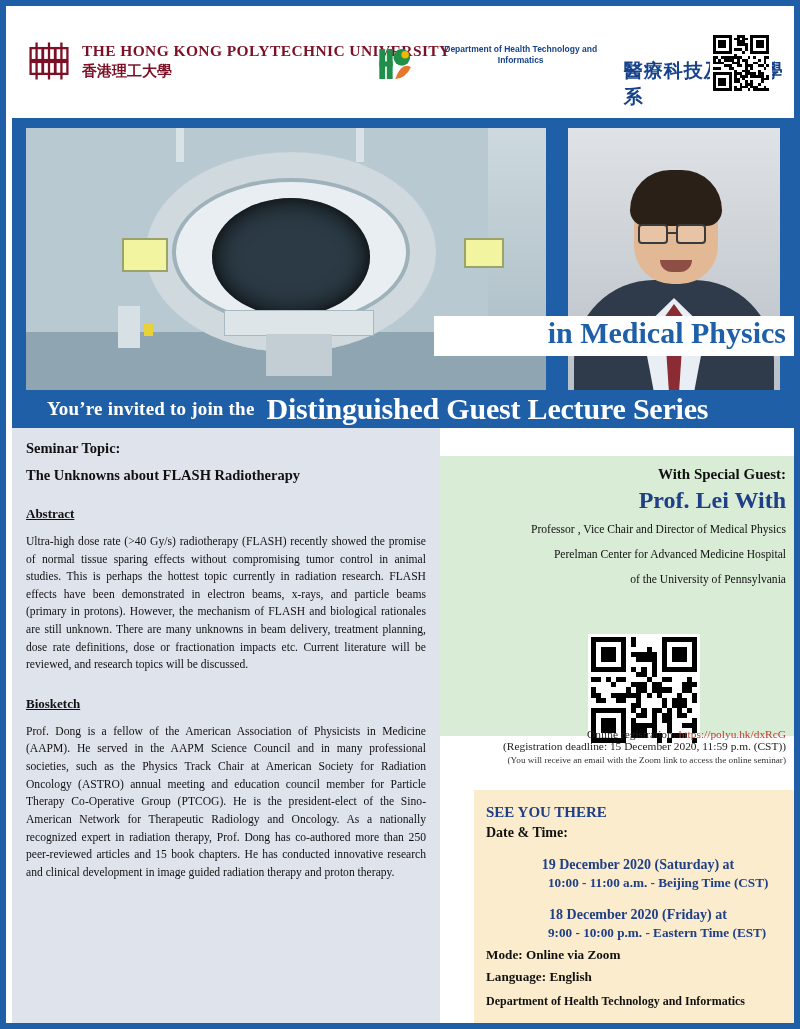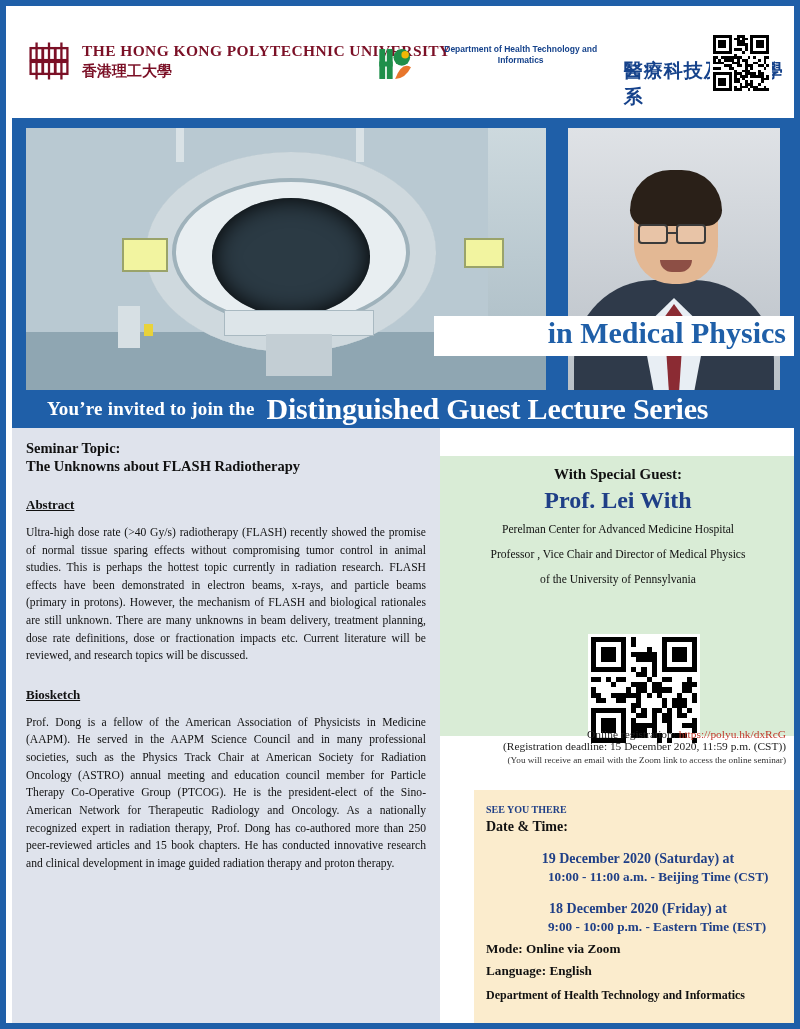--- a/index.html
+++ b/index.html
@@ -117,21 +117,21 @@
     background: #dfe3ec;
     padding: 12px 14px 0 14px;
   }
   .seminar-label {
     font-family: "Liberation Serif", serif;
     font-weight: 700; font-size: 14.5px; color: #111;
   }
   .seminar-topic {
     font-family: "Liberation Serif", serif;
     font-weight: 700; font-size: 14.5px; color: #111;
-    margin-top: 1px;
+    margin-top: 10px;
   }
   .sec-head {
     font-family: "Liberation Serif", serif;
     font-weight: 700; font-size: 13px; color: #111;
     text-decoration: underline;
     margin-top: 22px;
   }
   .body-text {
     font-family: "Liberation Serif", serif;
     font-size: 11.6px; color: #111; line-height: 1.52;
@@ -142,21 +142,21 @@
   .right-col {
     position: absolute; left: 434px; top: 422px;
     width: 360px; height: 601px;
     background: #ffffff;
   }
   .guest-box {
     position: absolute; left: 0; top: 28px;
     width: 360px; height: 280px;
     background: #d9ecd6;
     padding: 10px 14px 0 10px;
-    text-align: center;
+    text-align: right;
   }
   .guest-with {
     font-family: "Liberation Serif", serif;
     font-weight: 700; font-size: 15px; color: #111;
   }
   .guest-name {
     font-family: "Liberation Serif", serif;
     font-weight: 700; font-size: 24px; color: #1f3f87;
     margin-top: 4px;
   }
@@ -185,21 +185,21 @@
   }
 
   .details-box {
     position: absolute; left: 34px; top: 362px;
     width: 326px; height: 239px;
     background: #fbeccd;
     padding: 14px 10px 0 12px;
   }
   .see-you {
     font-family: "Liberation Serif", serif;
-    font-weight: 700; font-size: 10px; color: #1f3f87;
+    font-weight: 700; font-size: 15px; color: #1f3f87;
   }
   .dt-label {
     font-family: "Liberation Serif", serif;
     font-weight: 700; font-size: 14px; color: #111; margin-top: 4px;
   }
   .dt-line1 {
     font-family: "Liberation Serif", serif;
     font-weight: 700; font-size: 14px; color: #1f3f87; margin-top: 16px; text-align: center;
   }
   .dt-line2 {
@@ -844,22 +844,22 @@
 
     <div class="sec-head">Biosketch</div>
     <div class="body-text">Prof. Dong is a fellow of the American Association of Physicists in Medicine (AAPM). He served in the AAPM Science Council and in many professional societies, such as the Physics Track Chair at American Society for Radiation Oncology (ASTRO) annual meeting and education council member for Particle Therapy Co-Operative Group (PTCOG). He is the president-elect of the Sino-American Network for Therapeutic Radiology and Oncology. As a nationally recognized expert in radiation therapy, Prof. Dong has co-authored more than 250 peer-reviewed articles and 15 book chapters. He has conducted innovative research and clinical development in image guided radiation therapy and proton therapy.</div>
   </div>
 
   <div class="right-col">
 
     <div class="guest-box">
       <div class="guest-with">With Special Guest:</div>
       <div class="guest-name">Prof. Lei With</div>
+      <div class="guest-aff">Professor , Vice Chair and Director of Medical Physics</div>
       <div class="guest-aff">Perelman Center for Advanced Medicine Hospital</div>
-      <div class="guest-aff">Professor , Vice Chair and Director of Medical Physics</div>
       <div class="guest-aff">of the University of Pennsylvania</div>
 
       <div class="qr-main">
         <div class="qr" id="qr-main-grid">
             <i class="on"></i>
             <i class="on"></i>
             <i class="on"></i>
             <i class="on"></i>
             <i class="on"></i>
             <i class="on"></i>

